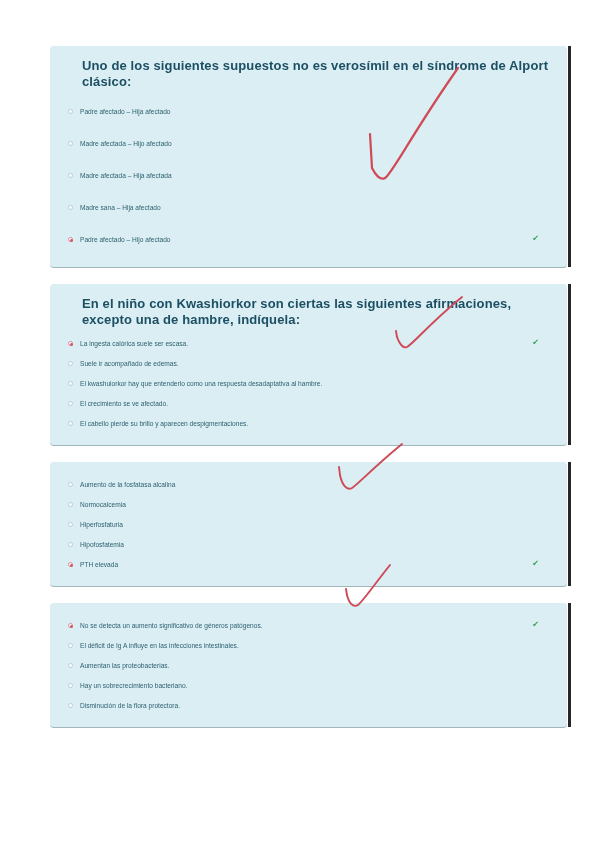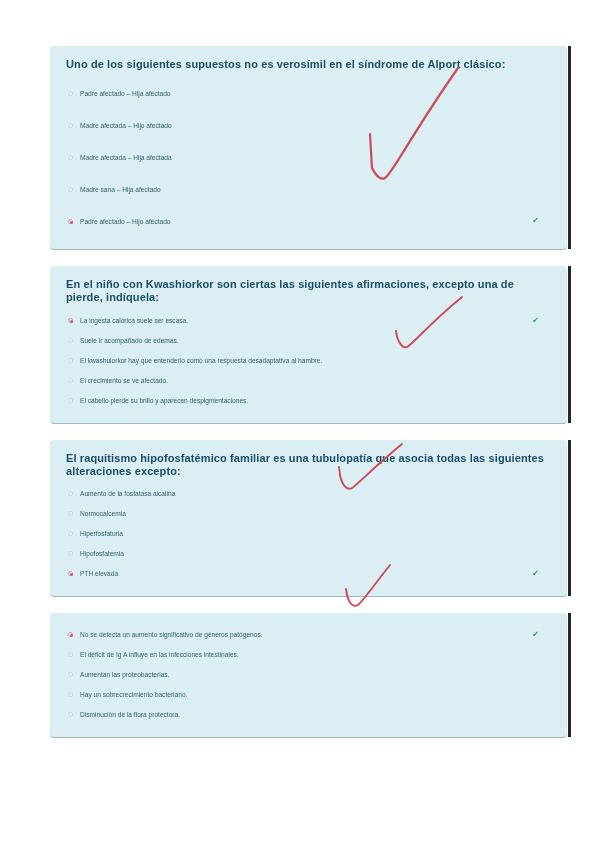--- a/index.html
+++ b/index.html
@@ -38,26 +38,26 @@
     content: "";
     position: absolute;
     top: 0;
     right: -4px;
     width: 3px;
     height: 100%;
     background: #262626;
   }
 
   .question-stem {
-    font-size: 11px;
+    font-size: 13px;
     font-weight: bold;
     color: #1c4f63;
     letter-spacing: 0.01em;
     line-height: 1.2;
-    margin: 0 0 6px 2px;
+    margin: 0 0 6px 18px;
   }
 
   .options {
     list-style: none;
     margin: 0;
     padding: 0;
   }
 
   .option {
     display: flex;
@@ -141,21 +141,21 @@
           <span class="option-label">Madre sana – Hija afectado</span>
         </li>
         <li class="option" style="position: relative;">
           <span class="radio selected"></span>
           <span class="option-label">Padre afectado – Hijo afectado</span>
           <span class="green-tick" style="right: 14px;">✔</span>
         </li>
       </ul>
     </div>
     <div class="question-card card-tight">
-      <div class="question-stem">En el niño con Kwashiorkor son ciertas las siguientes afirmaciones, excepto una de pierde, indíquela:</div>
+      <div class="question-stem">En el niño con Kwashiorkor son ciertas las siguientes afirmaciones, excepto una de hambre, indíquela:</div>
       <ul class="options">
         <li class="option" style="position: relative;">
           <span class="radio selected"></span>
           <span class="option-label">La ingesta calórica suele ser escasa.</span>
           <span class="green-tick" style="right: 14px;">✔</span>
         </li>
         <li class="option">
           <span class="radio"></span>
           <span class="option-label">Suele ir acompañado de edemas.</span>
         </li>
@@ -167,21 +167,20 @@
           <span class="radio"></span>
           <span class="option-label">El crecimiento se ve afectado.</span>
         </li>
         <li class="option">
           <span class="radio"></span>
           <span class="option-label">El cabello pierde su brillo y aparecen despigmentaciones.</span>
         </li>
       </ul>
     </div>
     <div class="question-card card-tight">
-      <div class="question-stem">El raquitismo hipofosfatémico familiar es una tubulopatía que asocia todas las siguientes alteraciones excepto:</div>
       <ul class="options">
         <li class="option">
           <span class="radio"></span>
           <span class="option-label">Aumento de la fosfatasa alcalina</span>
         </li>
         <li class="option">
           <span class="radio"></span>
           <span class="option-label">Normocalcemia</span>
         </li>
         <li class="option">

